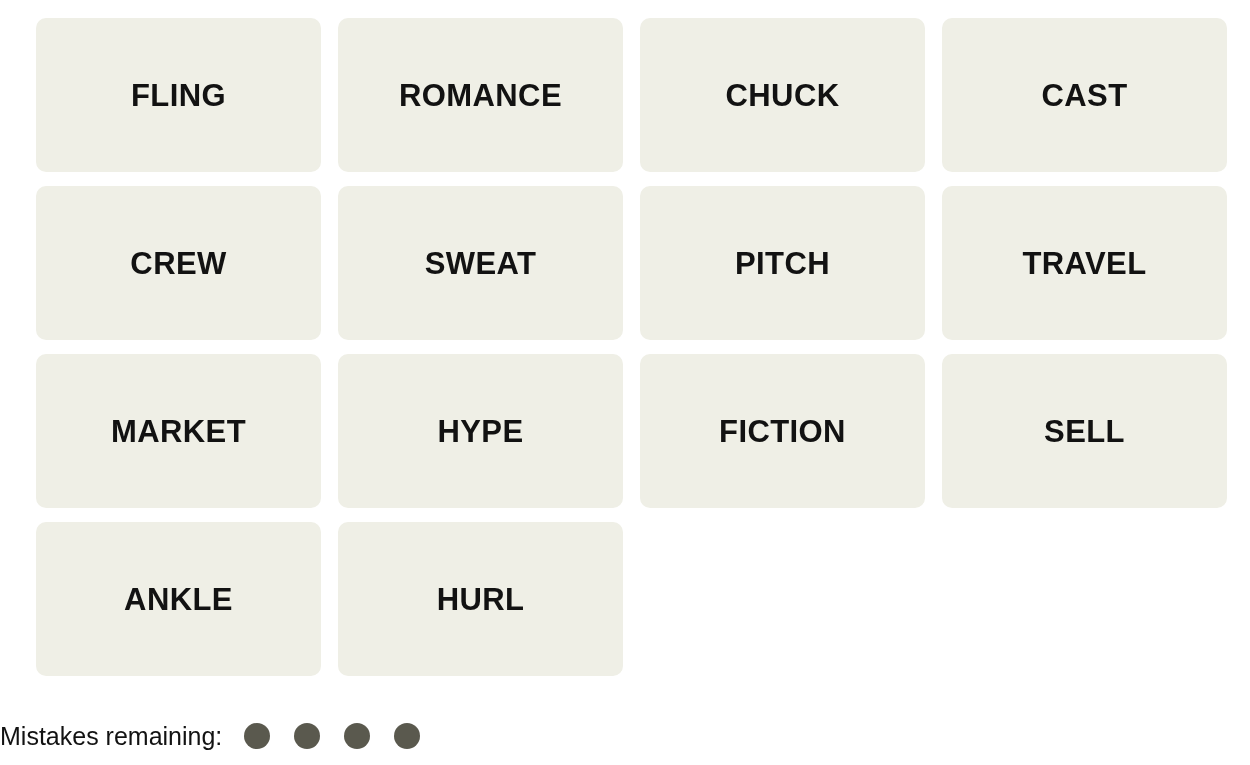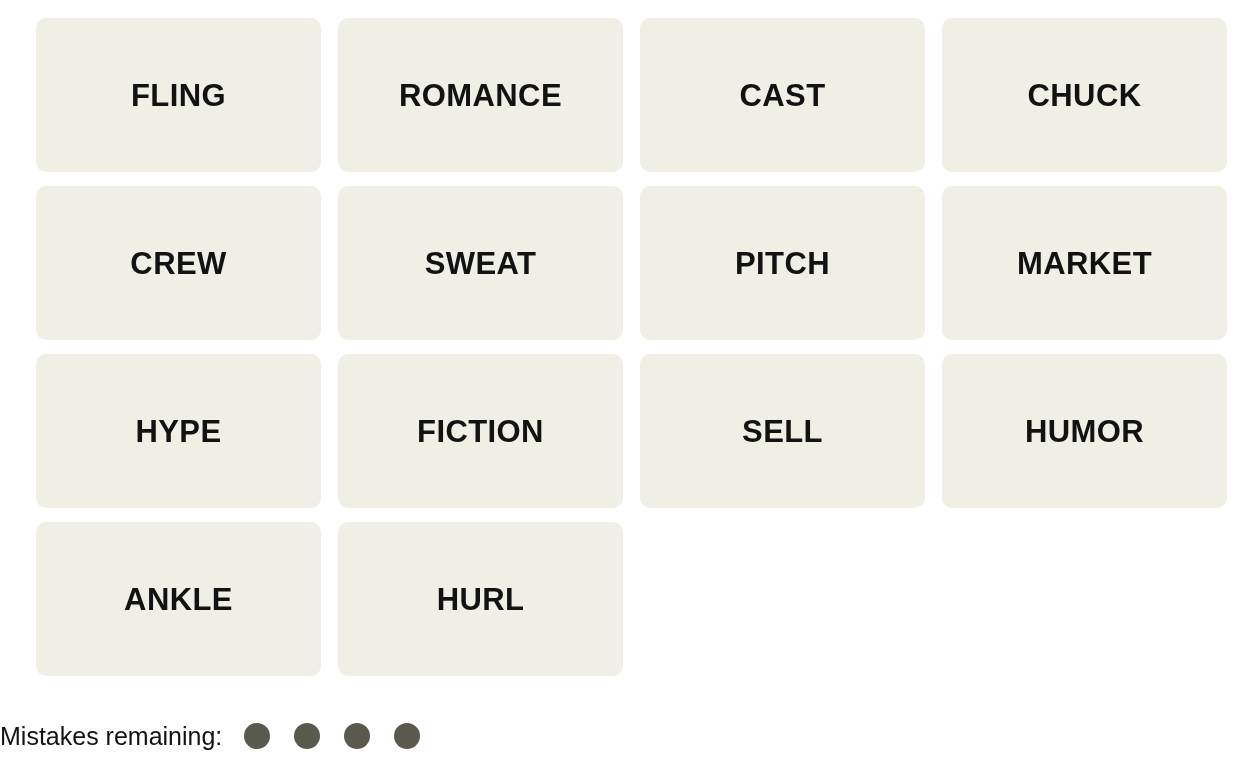--- a/index.html
+++ b/index.html
@@ -104,51 +104,51 @@
 <div id="app">
 
   <div id="board">
     <div class="tile">
       <span class="tile-label">FLING</span>
     </div>
     <div class="tile">
       <span class="tile-label">ROMANCE</span>
     </div>
     <div class="tile">
-      <span class="tile-label">CAST</span>
+      <span class="tile-label">CHUCK</span>
     </div>
 
     <div class="tile">
-      <span class="tile-label">CHUCK</span>
+      <span class="tile-label">CAST</span>
     </div>
     <div class="tile">
       <span class="tile-label">CREW</span>
     </div>
     <div class="tile">
       <span class="tile-label">SWEAT</span>
     </div>
     <div class="tile">
       <span class="tile-label">PITCH</span>
     </div>
 
     <div class="tile">
+      <span class="tile-label">TRAVEL</span>
+    </div>
+    <div class="tile">
       <span class="tile-label">MARKET</span>
     </div>
     <div class="tile">
       <span class="tile-label">HYPE</span>
     </div>
     <div class="tile">
       <span class="tile-label">FICTION</span>
     </div>
 
     <div class="tile">
       <span class="tile-label">SELL</span>
-    </div>
-    <div class="tile">
-      <span class="tile-label">HUMOR</span>
     </div>
     <div class="tile">
       <span class="tile-label">ANKLE</span>
     </div>
     <div class="tile">
       <span class="tile-label">HURL</span>
     </div>
   </div>
 
   <div id="mistakes-row">

